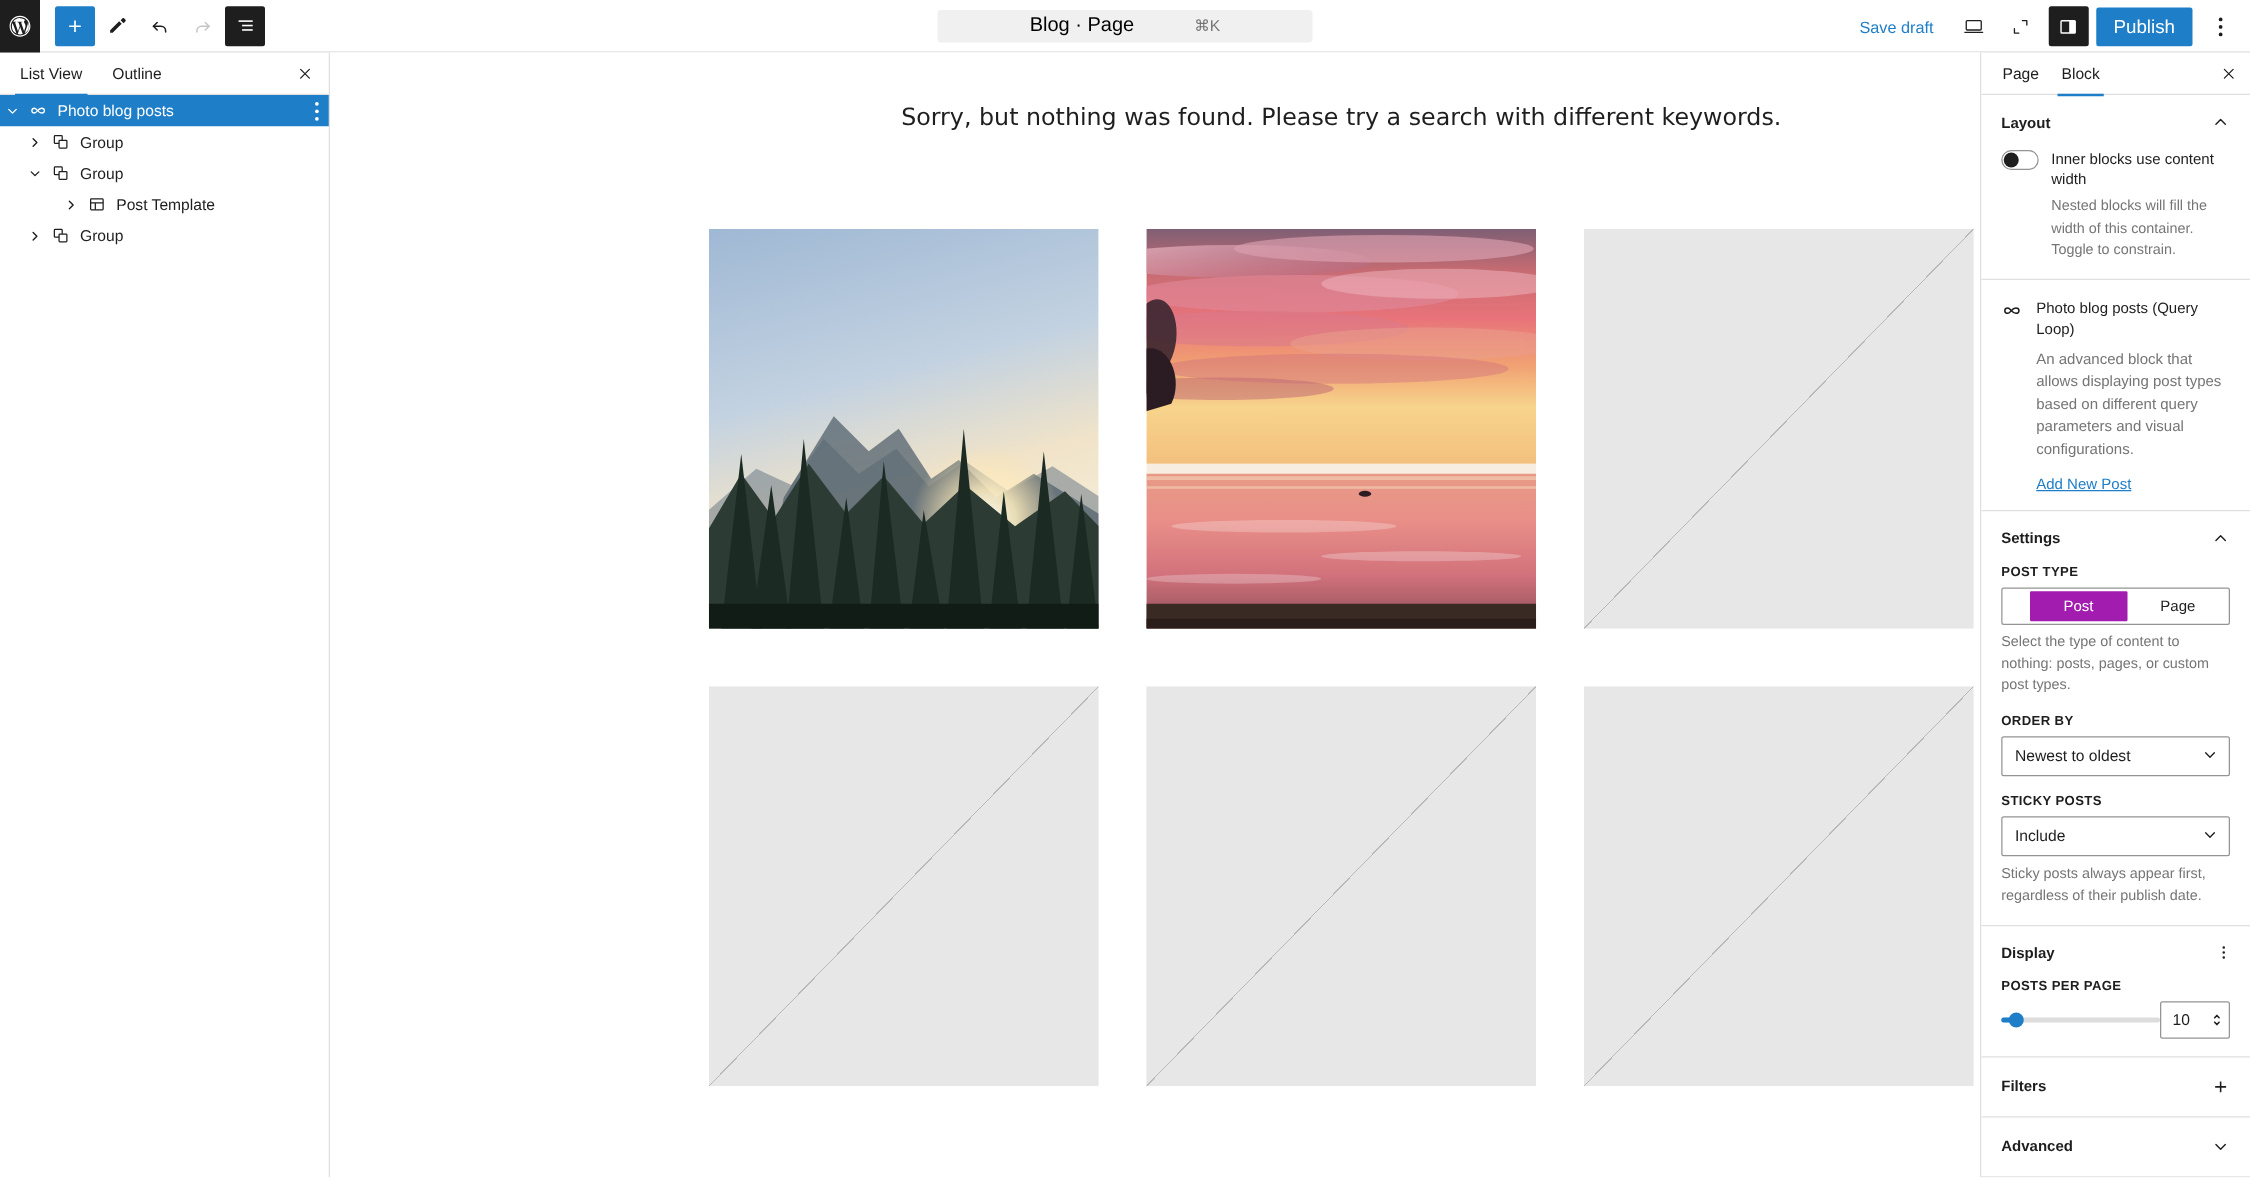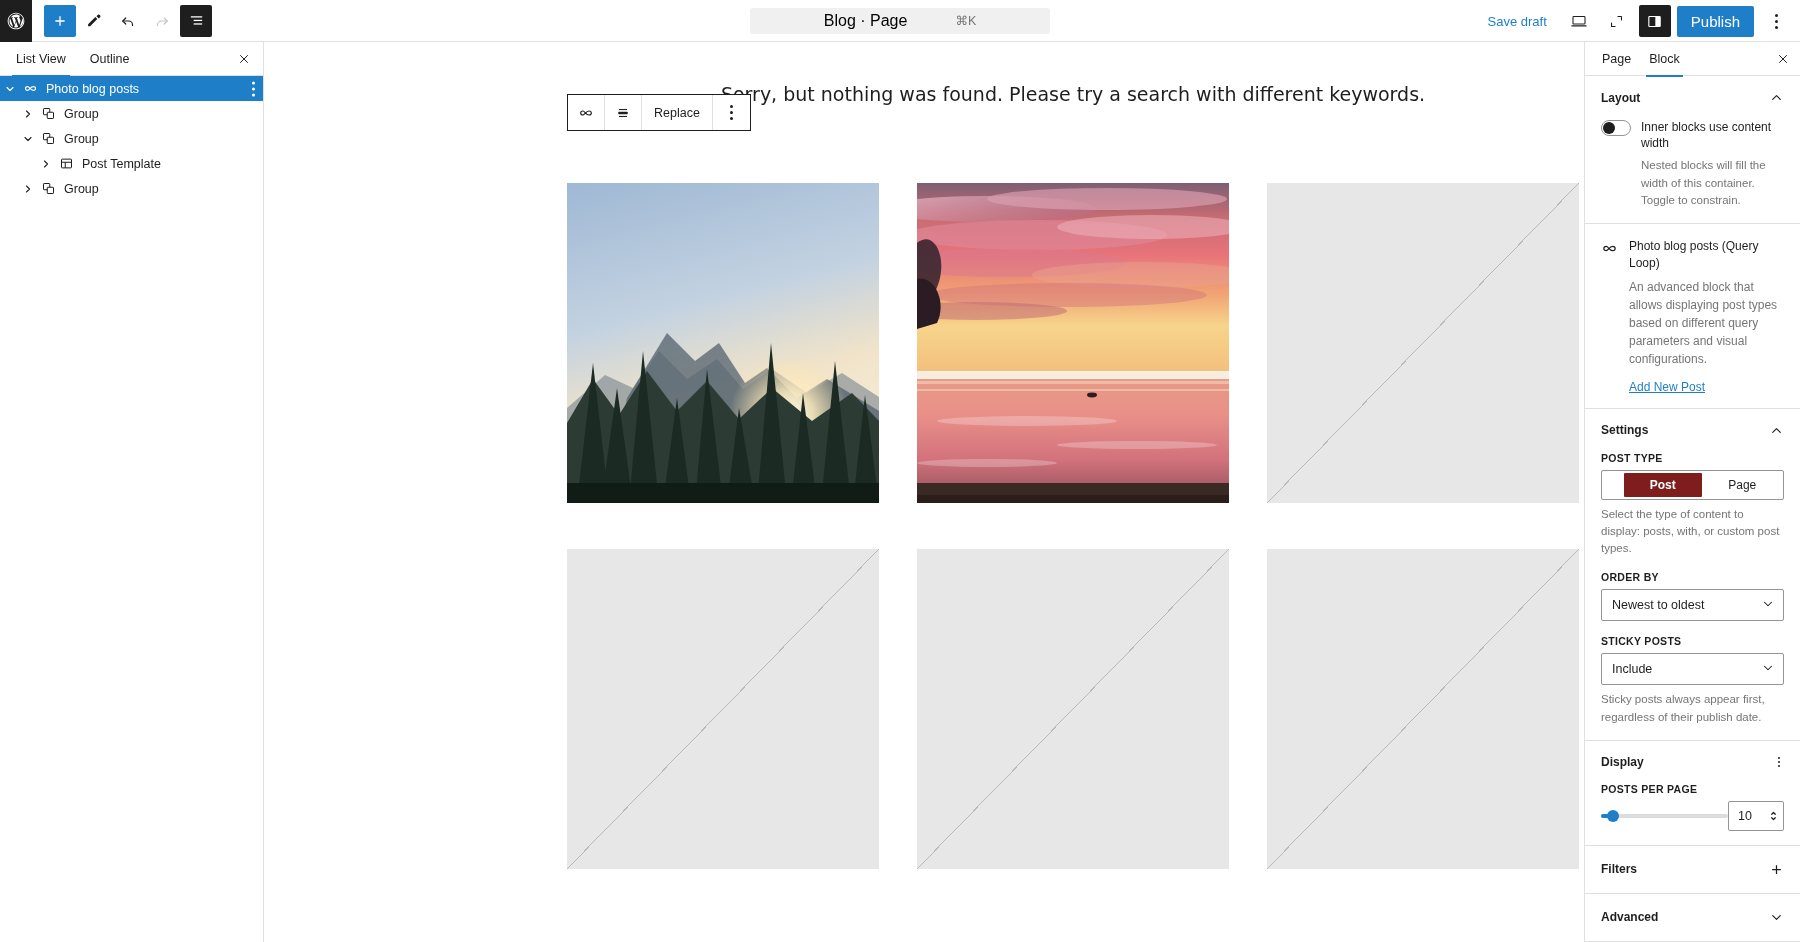--- a/index.html
+++ b/index.html
@@ -199,21 +199,21 @@
     letter-spacing: .3px; text-transform: uppercase; margin: 14px 0 6px;
   }
   .seg {
     display: flex; border: 1px solid #949494; border-radius: 2px;
     overflow: hidden; height: 30px; padding: 2px; gap: 2px;
   }
   .seg-btn {
     flex: 1; border: none; background: transparent; cursor: pointer;
     font-size: 12px; color: #1e1e1e; border-radius: 1px;
   }
-  .seg-btn.active { background: #7f1d1d; color: #fff; font-weight: 700; margin-left: 20px; }
+  .seg-btn.active { background: #a21caf; color: #fff; font-weight: 400; margin-left: 20px; }
 
   .select {
     height: 32px; border: 1px solid #949494; border-radius: 2px;
     display: flex; align-items: center; justify-content: space-between;
     padding: 0 8px 0 10px; font-size: 12.5px; color: #1e1e1e; cursor: pointer;
     background: #fff;
     gap: 16px;
   }
 
   .slider-row { display: flex; align-items: center; gap: 0; margin-top: 4px; }
@@ -385,21 +385,21 @@
         </span>
         <span class="lv-icon">
           <svg width="15" height="15" viewBox="0 0 24 24" fill="none" stroke="currentColor" stroke-width="1.6">
               <rect x="4" y="4" width="10" height="10" rx="1"></rect>
               <rect x="10" y="10" width="10" height="10" rx="1" fill="#fff"></rect>
             </svg>
         </span>
         <span class="lv-label">Group</span>
       </div>
 
-      <div class="lv-row" style="padding-left:36px">
+      <div class="lv-row" style="padding-left:47px">
         <span class="lv-chev">
           <svg width="12" height="12" viewBox="0 0 24 24" fill="none" stroke="currentColor" stroke-width="2.2">
               <path d="M9 6l6 6-6 6" stroke-linecap="round" stroke-linejoin="round"></path>
             </svg>
         </span>
         <span class="lv-icon">
           <svg width="15" height="15" viewBox="0 0 24 24" fill="none" stroke="currentColor" stroke-width="1.6">
               <rect x="4" y="5" width="16" height="14" rx="1"></rect>
               <path d="M4 10h16M10 10v9"></path>
             </svg>
@@ -420,42 +420,20 @@
             </svg>
         </span>
         <span class="lv-label">Group</span>
       </div>
 
     </div>
   </aside>
 
   <main class="canvas">
 
-    <div class="block-toolbar">
-      <div class="bt-item">
-        <svg width="16" height="16" viewBox="0 0 24 24" fill="none" stroke="currentColor" stroke-width="1.7">
-            <path d="M7.5 9c-2 0-3.5 1.4-3.5 3s1.5 3 3.5 3c2.7 0 4.3-6 9-6 2 0 3.5 1.4 3.5 3s-1.5 3-3.5 3c-4.7 0-6.3-6-9-6z"></path>
-          </svg>
-      </div>
-      <div class="bt-item">
-        <svg width="16" height="16" viewBox="0 0 24 24" fill="currentColor">
-            <rect x="6" y="6" width="12" height="1.6"></rect>
-            <rect x="5" y="10" width="14" height="4" rx="1"></rect>
-            <rect x="6" y="16.4" width="12" height="1.6"></rect>
-          </svg>
-      </div>
-      <div class="bt-item text">Replace</div>
-      <div class="bt-item">
-        <span class="ellipsis-h">
-            <i></i>
-            <i></i>
-            <i></i>
-          </span>
-      </div>
-    </div>
 
     <div class="notice">Sorry, but nothing was found. Please try a search with different keywords.</div>
 
     <div class="grid">
 
       <div class="cell">
         <svg class="photo" viewBox="0 0 312 320" preserveAspectRatio="xMidYMid slice">
           <defs>
             <linearGradient id="sky" x1="0" y1="0" x2="0.25" y2="1">
               <stop offset="0%" stop-color="#9fb8d4"></stop>
@@ -610,21 +588,21 @@
               <path d="M6 15l6-6 6 6" stroke-linecap="round" stroke-linejoin="round"></path>
             </svg>
         </span>
       </div>
 
       <div class="field-label">POST TYPE</div>
       <div class="seg">
         <button class="seg-btn active">Post</button>
         <button class="seg-btn">Page</button>
       </div>
-      <div class="help nomargin">Select the type of content to display: posts, with, or custom post types.</div>
+      <div class="help nomargin">Select the type of content to nothing: posts, pages, or custom post types.</div>
 
       <div class="field-label">ORDER BY</div>
       <div class="select">
         <span>Newest to oldest</span>
         <span>
           <svg width="14" height="14" viewBox="0 0 24 24" fill="none" stroke="currentColor" stroke-width="1.8">
               <path d="M6 9l6 6 6-6" stroke-linecap="round" stroke-linejoin="round"></path>
             </svg>
         </span>
       </div>

